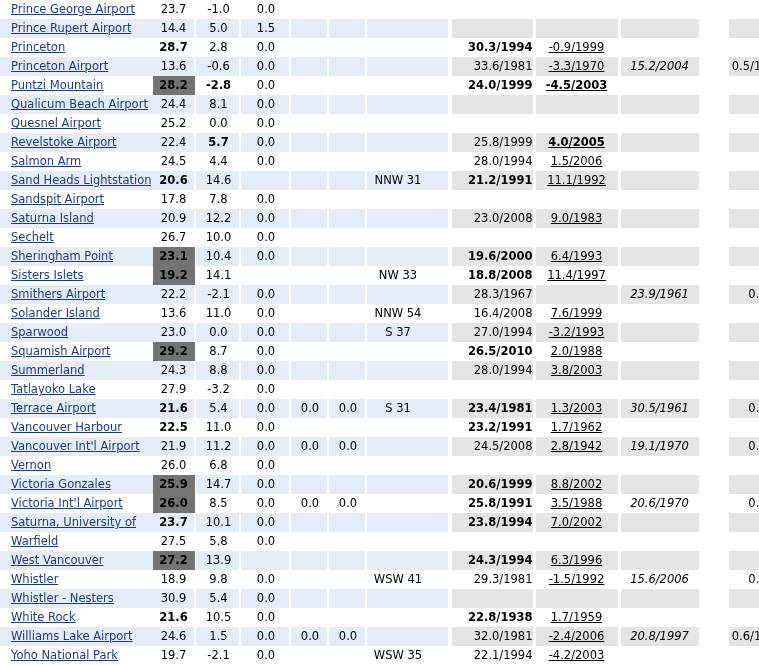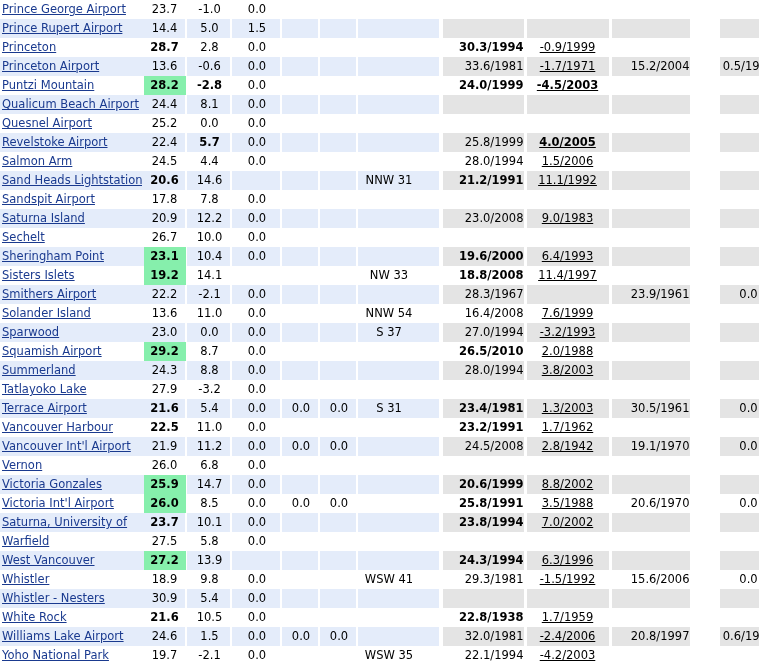--- a/index.html
+++ b/index.html
@@ -5,50 +5,50 @@
   html,body{margin:0;padding:0;background:#fff;}
   body{width:759px;height:665px;overflow:hidden;
        font-family:"DejaVu Sans","Liberation Sans",sans-serif;}
   table{border-collapse:collapse;width:759px;table-layout:fixed;
         font-size:11.5px;color:#000;}
   tr{height:19px;}
   td{padding:0;height:19px;line-height:19px;vertical-align:middle;
      white-space:nowrap;overflow:hidden;}
 
   
-  .c-name{width:140px;padding-left:2px;text-align:left;}
+  .c-name{width:140px;padding-left:11px;text-align:left;}
   .c-n1{width:45px;text-align:center;}
   .c-n2{width:45px;text-align:center;}
   .c-n3{width:50px;text-align:center;}
   .c-n4{width:38px;text-align:center;}
   .c-n5{width:38px;text-align:center;}
   .c-wd{width:62px;text-align:center;padding-right:21px;}
   .c-g1{width:84px;text-align:right;}
   .c-g2{width:85px;text-align:center;text-decoration:underline;}
-  .c-g3{width:81px;text-align:right;}
+  .c-g3{width:81px;text-align:center;font-style:italic;}
   .c-g4{width:61px;text-align:center;padding-left:27px;}
 
   
   tr.alt td.band{background:#e4ecfa;}
   tr.plain td.band{background:#ffffff;}
 
   
   td.grey{background:#ffffff;}
   td.grey > span.gcell{display:block;background:#e4e4e4;
         height:19px;line-height:19px;margin:0 1.5px;}
   tr.plain td.grey > span.gcell{background:#ffffff;}
   tr.alt td.grey > span.gcell{background:#e4e4e4;}
 
   
   td.band{box-shadow:inset -2px 0 0 #ffffff;}
   td.c-name.band{box-shadow:none;}
 
   a.stn{color:#1a3a8f;text-decoration:underline;font-size:11.5px;}
   .b{font-weight:bold;}
-  .hot{background:#86efac;display:block;height:19px;line-height:19px;
+  .hot{background:#737373;display:block;height:19px;line-height:19px;
        margin:0 1.5px;font-weight:bold;}
   tr:last-child td{border-bottom:1px solid #9ba7c4;}
 </style>
 </head>
 <body>
 
 <table>
   <tbody id="tbody">
       <tr class="plain">
         <td class="c-name band"><a class="stn" href="#">Prince George Airport</a></td>
@@ -118,21 +118,21 @@
         <td class="c-n1 band"><span>13.6</span></td>
         <td class="c-n2 band"><span>-0.6</span></td>
         <td class="c-n3 band"><span>0.0</span></td>
         <td class="c-n4 band"><span></span></td>
         <td class="c-n5 band"><span></span></td>
         <td class="c-wd band"><span></span></td>
         <td class="c-g1 grey">
           <span class="gcell"><span>33.6/1981</span></span>
         </td>
         <td class="c-g2 grey">
-          <span class="gcell"><span>-1.7/1971</span></span>
+          <span class="gcell"><span>-3.3/1970</span></span>
         </td>
         <td class="c-g3 grey">
           <span class="gcell"><span>15.2/2004</span></span>
         </td>
         <td class="c-g4 grey">
           <span class="gcell"><span>0.5/1965</span></span>
         </td>
       </tr>
       <tr class="plain">
         <td class="c-name band"><a class="stn" href="#">Puntzi Mountain</a></td>

